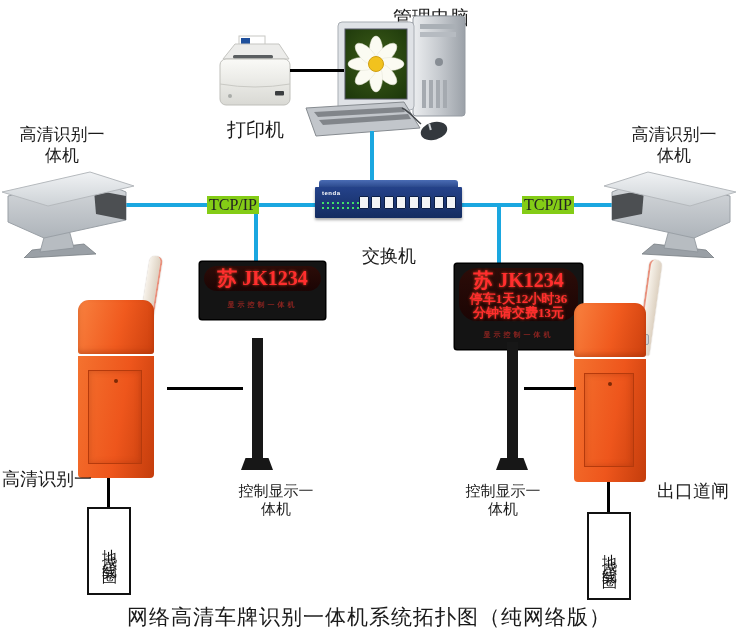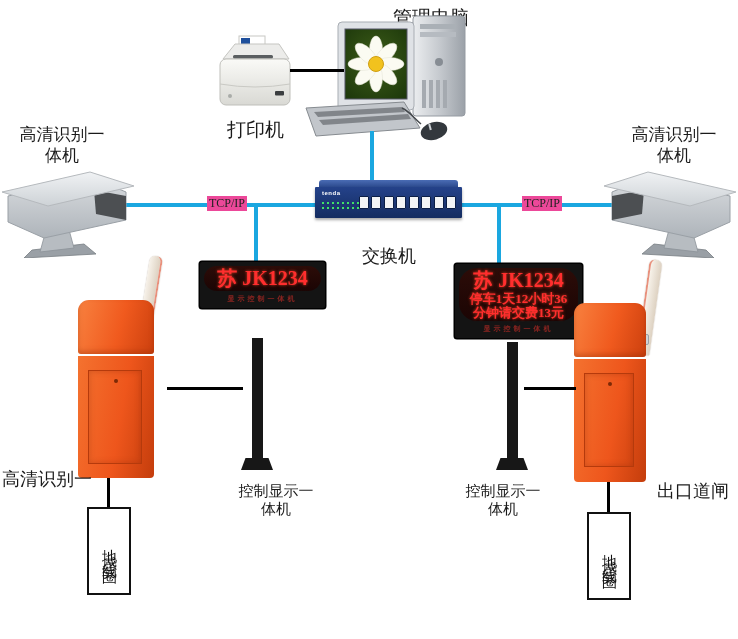--- a/index.html
+++ b/index.html
@@ -4,37 +4,37 @@
 <style>
   html,body{margin:0;padding:0;background:#fff;}
   .stage{position:relative;width:738px;height:639px;background:#fff;overflow:hidden;
          font-family:"Liberation Serif","DejaVu Serif",serif;color:#111;}
   .abs{position:absolute;}
   .lbl{position:absolute;font-family:"Liberation Serif","DejaVu Serif",serif;color:#1a1a1a;white-space:nowrap;}
   .center{text-align:center;}
   
   .blue{position:absolute;background:#1aa7e0;}
   .blk{position:absolute;background:#000;}
-  .tcp{position:absolute;top:196px;font-size:12px;background:#ec4899;padding:0 2px;color:#222;font-family:Liberation Serif, serif;}
+  .tcp{position:absolute;top:196px;font-size:16px;background:#84cc16;padding:0 2px;color:#222;font-family:Liberation Serif, serif;}
   
   .switch{position:absolute;}
   .sw-top{height:7px;margin:0 4px;background:linear-gradient(#4a6cb4,#2c4a8e);border-radius:3px 3px 0 0;}
   .sw-body{position:relative;height:31px;background:linear-gradient(#24428a,#142c60);border-radius:1px;box-shadow:0 2px 3px rgba(0,0,0,.35);}
   .sw-brand{position:absolute;left:7px;top:3px;color:#fff;font:bold 6px "Liberation Sans",sans-serif;letter-spacing:.5px;}
   .sw-leds{position:absolute;left:7px;top:14px;width:48px;height:9px;
      background-image:repeating-linear-gradient(90deg,#41e069 0 2px,rgba(0,0,0,0) 2px 5px),
                       repeating-linear-gradient(90deg,#41e069 0 2px,rgba(0,0,0,0) 2px 5px);
      background-size:46px 2px;background-position:0 1px,0 6px;background-repeat:no-repeat;}
   .sw-ports{position:absolute;right:6px;top:9px;display:flex;gap:2.5px;}
   .sw-ports i{display:block;width:8px;height:11px;background:#f2f4f6;border:1px solid #0b1e46;border-radius:1px;}
   
   .led{position:absolute;background:#141414;border-radius:2px;padding:4px 4px 0 4px;box-shadow:0 0 0 1.5px #000;}
   .led-screen{background:linear-gradient(#2c0c08,#1b0504);padding:2px 2px 1px 2px;border-radius:18px;}
   .led-line{font-weight:bold;color:#ff2e2e;text-shadow:0 0 3px rgba(255,70,40,.85);line-height:1.08;white-space:nowrap;text-align:center;}
-  .led-bezel{height:17px;display:flex;align-items:center;justify-content:center;color:#8c2420;font-size:7px;letter-spacing:3px;font-weight:bold;}
+  .led-bezel{height:28px;display:flex;align-items:center;justify-content:center;color:#8c2420;font-size:7px;letter-spacing:3px;font-weight:bold;}
   .pole{position:absolute;background:#171717;}
   .pole-base{position:absolute;background:#171717;clip-path:polygon(14% 0,86% 0,100% 100%,0 100%);}
   
   .barrier{position:absolute;}
   .b-head{position:absolute;left:0;right:0;top:0;height:54px;border-radius:11px 11px 3px 3px;
      background:linear-gradient(105deg,#f8813f,#f05a1e 55%,#cc400e);box-shadow:inset 0 -3px 5px rgba(140,40,0,.35);}
   .b-body{position:absolute;left:0;right:0;top:56px;bottom:0;border-radius:0 0 4px 4px;
      background:linear-gradient(100deg,#f4722f,#ee561c 55%,#c43d0c);}
   .b-panel{position:absolute;left:10px;right:12px;top:14px;height:92px;border:1.5px solid #b53a0c;box-shadow:inset 0 0 6px rgba(120,30,0,.28);}
   .b-lock{position:absolute;left:48%;top:8px;width:4px;height:4px;border-radius:50%;background:#7d2a06;}
@@ -260,14 +260,15 @@
         </div>
     </div>
   </div>
   <div class="blk" style="left:524px;top:387px;width:52px;height:3px;"></div>
   <div class="lbl" style="left:657px;top:479px;font-size:18px;">出口道闸</div>
   <div class="blk" style="left:607px;top:482px;width:2.5px;height:31px;"></div>
   <div class="coil" style="left:587px;top:512px;">
     <span>地感线圈</span>
   </div>
 
+  <div class="lbl center" style="left:0;top:603px;width:738px;font-size:21px;letter-spacing:1px;">网络高清车牌识别一体机系统拓扑图（纯网络版）</div>
 
 </div>
 
 </body></html>

